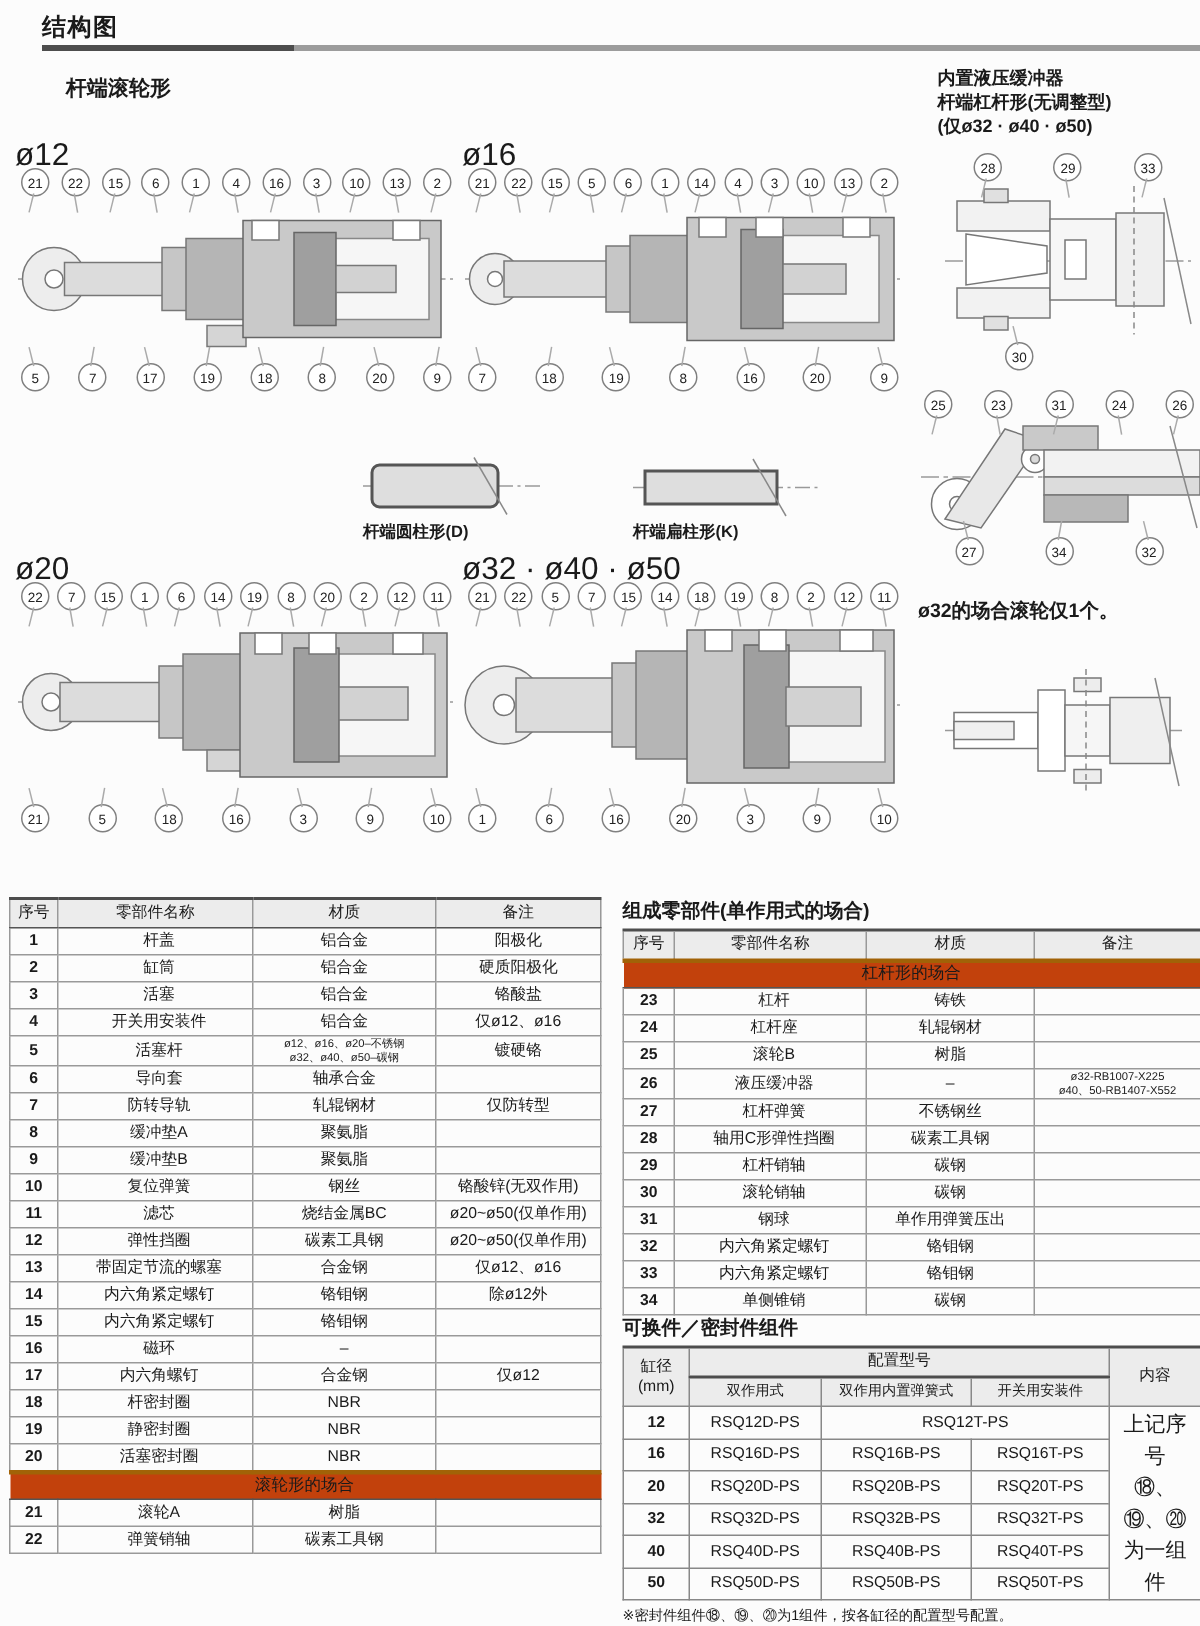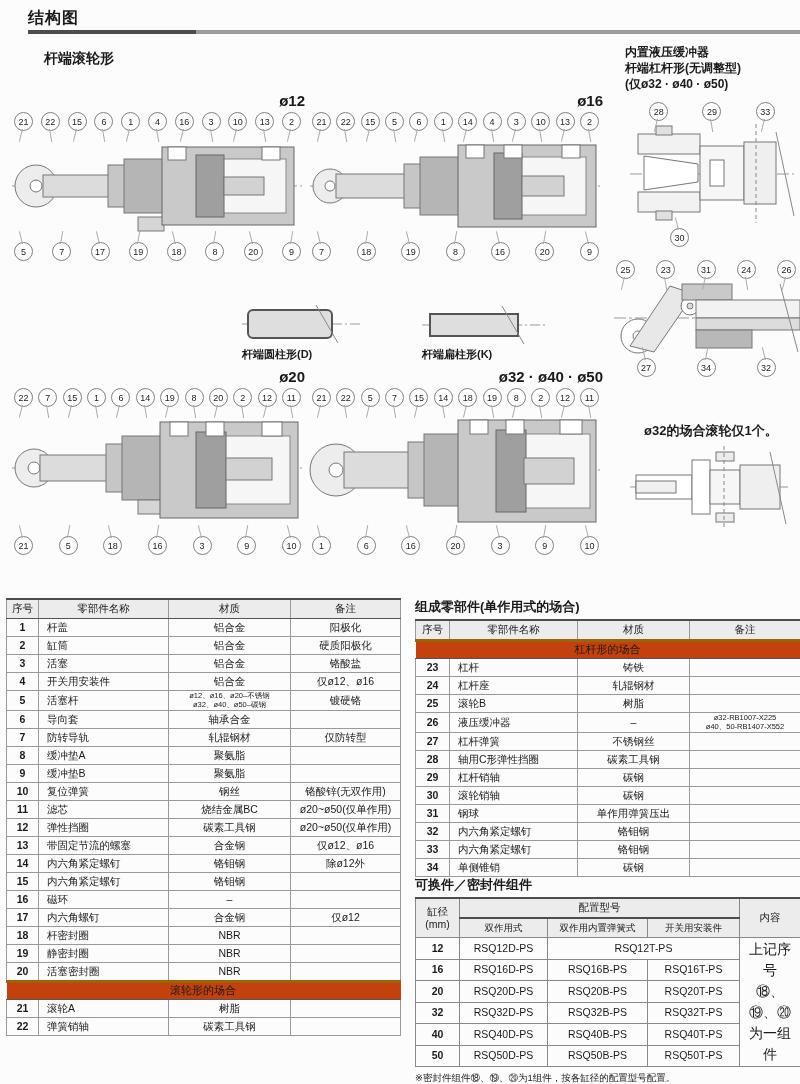--- a/index.html
+++ b/index.html
@@ -9,21 +9,21 @@
     overflow:hidden;
   }
   .abs{position:absolute;}
   
   .page-title{left:28px;top:8px;font-size:16px;font-weight:bold;letter-spacing:1px;}
   .rule-dark{left:28px;top:30px;width:168px;height:4px;background:#4d4d4d;}
   .rule-light{left:196px;top:30px;width:604px;height:4px;background:#9c9c9c;}
   .sec-title{font-weight:bold;font-size:14px;}
   
   .diagram{position:absolute;}
-  .dia-label{text-align:right;font-weight:bold;font-size:15px;height:20px;}
+  .dia-label{text-align:left;font-weight:normal;font-size:21px;height:20px;}
   .callouts{display:flex;justify-content:space-between;height:18px;padding:0 4px;position:relative;z-index:2;}
   .co{width:17px;height:17px;flex:none;border:1px solid #808080;border-radius:50%;
       background:#fff;font-size:9px;display:flex;align-items:center;justify-content:center;
       color:#222;position:relative;}
   .callouts.top .co::after{content:"";position:absolute;left:7px;top:16px;width:1px;height:13px;
       background:#aaa;transform-origin:top center;transform:rotate(14deg);}
   .callouts.top .co:nth-child(even)::after{transform:rotate(-10deg);}
   .callouts.bot .co::before{content:"";position:absolute;left:7px;bottom:16px;width:1px;height:13px;
       background:#aaa;transform-origin:bottom center;transform:rotate(-14deg);}
   .callouts.bot .co:nth-child(even)::before{transform:rotate(10deg);}
@@ -35,21 +35,21 @@
   .big-note{font-weight:bold;font-size:13px;}
   
   .tbl-title{font-weight:bold;font-size:13px;margin:0 0 3px 0;}
   table{border-collapse:collapse;table-layout:fixed;width:100%;}
   th,td{font-size:10.5px;padding:1px 3px;vertical-align:middle;white-space:pre-line;
         border-left:1px solid #999;border-right:1px solid #999;line-height:1.25;}
   thead th{background:#ececec;border-top:2px solid #4d4d4d;border-bottom:1px solid #555;
         font-weight:normal;text-align:center;height:16px;}
   tbody td{border-bottom:1px solid #999;text-align:center;height:15px;}
   td.c-no{font-weight:bold;}
-  td.c-name{text-align:left;padding-left:8px;}
+  td.c-name{text-align:center;padding-left:8px;}
   td.section{border-left:none;border-right:none;text-align:center;padding-left:2px;
         border-bottom:1px solid #555;border-top:3px solid #a16207;background:#c2410c;font-size:11px;height:14px;}
   .tiny{font-size:7.5px;line-height:1.15;}
   
   .rep th,.rep td{border:1px solid #888;}
   .rep thead th{border-top:2px solid #4d4d4d;}
   .rep td{height:16px;}
   .rep td.c-no{font-weight:bold;}
   .rep td.content-cell{font-size:14px;line-height:1.5;}
   .fns{margin-top:4px;font-size:9.5px;line-height:1.45;}
@@ -216,21 +216,21 @@
     <rect x="84" y="52" width="56" height="18" fill="#b8b8b8" stroke="#777"></rect>
     <line x1="168" y1="6" x2="186" y2="74" stroke="#888" stroke-width="1"></line>
   </svg>
   <div class="callouts bot few">
       <span class="co">27</span>
       <span class="co">34</span>
       <span class="co">32</span>
     </div>
 </div>
 
-<div class="abs big-note" style="left:644px;top:398px;margin-top:24px;">ø32的场合滚轮仅1个。</div>
+<div class="abs big-note" style="left:612px;top:398px;">ø32的场合滚轮仅1个。</div>
 
 <svg class="abs art" style="left:628px;top:440px;" width="162" height="92" viewBox="0 0 162 92">
   <line x1="2" y1="47" x2="160" y2="47" stroke="#999" stroke-width="1" stroke-dasharray="12 3 3 3"></line>
   <rect x="8" y="35" width="56" height="24" fill="#fff" stroke="#777"></rect>
   <rect x="8" y="41" width="40" height="12" fill="#f0f0f0" stroke="#777"></rect>
   <rect x="64" y="20" width="18" height="54" fill="#fff" stroke="#777"></rect>
   <rect x="82" y="30" width="30" height="34" fill="#f6f6f6" stroke="#777"></rect>
   <rect x="88" y="12" width="18" height="9" fill="#ededed" stroke="#777"></rect>
   <rect x="88" y="73" width="18" height="9" fill="#ededed" stroke="#777"></rect>
   <rect x="112" y="25" width="40" height="44" fill="#efefef" stroke="#777"></rect>

